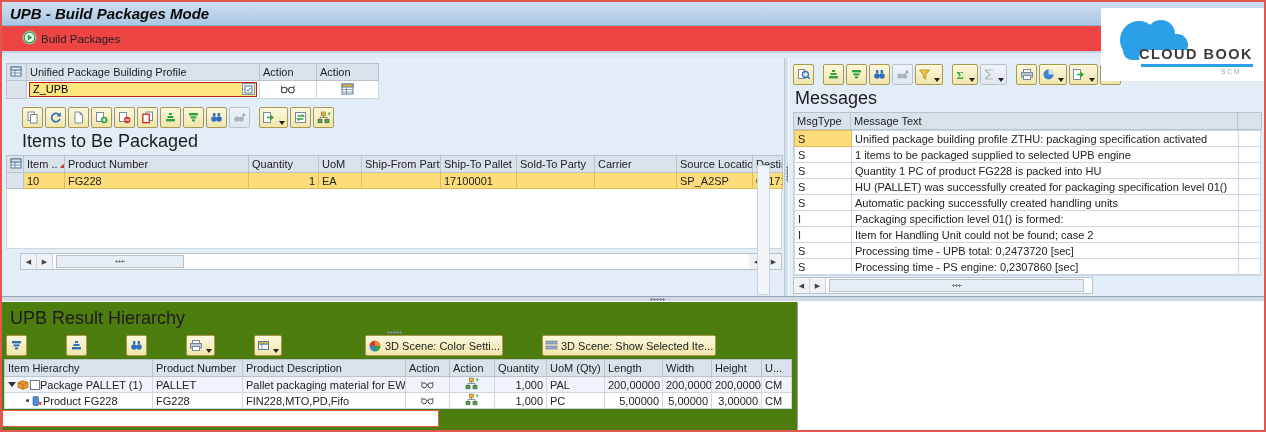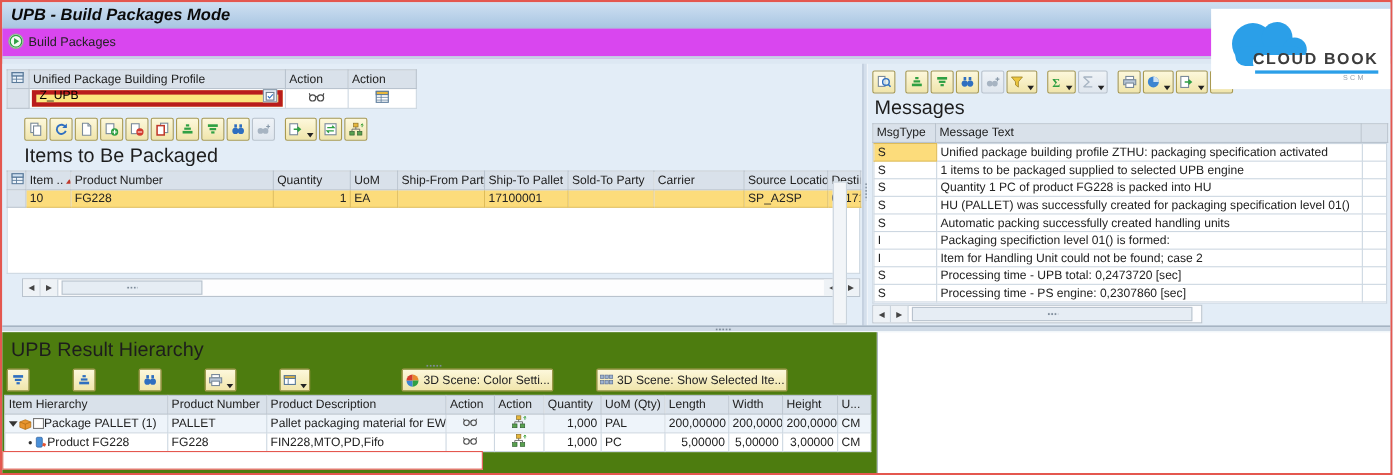--- a/index.html
+++ b/index.html
@@ -6,22 +6,22 @@
   *{box-sizing:border-box;}
   .frame{
     position:relative;width:1266px;height:432px;overflow:hidden;
     border:2px solid #e4574f;background:#dde8f3;
     font-family:"Liberation Sans",sans-serif;font-size:11px;color:#222;
   }
   
   .titlebar{height:24px;background:linear-gradient(#cfe0f2,#a9c6e2);
     border-bottom:1px solid #8fb0d0;display:flex;align-items:center;padding-left:8px;}
   .titlebar .ttl{font-size:15px;font-weight:bold;font-style:italic;color:#0a0a0a;}
-  .appbar{height:27px;background:#d946ef;border-bottom:2px solid #c4d4e4;
-    display:flex;align-items:center;padding-left:5px;gap:4px;}
+  .appbar{height:27px;background:#ef4444;border-bottom:2px solid #c4d4e4;
+    display:flex;align-items:center;padding-left:20px;gap:4px;}
   .appbar .lbl{font-size:11.5px;}
   
   .main{position:absolute;top:56px;left:0;right:0;height:238px;display:flex;}
   .lpanel{width:786px;background:#e3edf7;padding:5px 0 0 4px;position:relative;}
   .vsplit{width:5px;background:#d4dfec;border-left:1px solid #b8c6d6;border-right:1px solid #f4f8fc;position:relative;}
   .vsplit .vgrip{position:absolute;top:108px;left:1px;width:2px;height:16px;
     background-image:radial-gradient(#7d8b99 1px,transparent 1.2px);background-size:3px 3px;}
   .rpanel{flex:1;background:#e3edf7;padding:6px 2px 0 4px;position:relative;}
   
   table.grid{border-collapse:collapse;table-layout:fixed;background:#fff;}
@@ -47,21 +47,21 @@
   .hscroll{height:17px;background:#fdfdfe;border:1px solid #b9c3ce;display:flex;align-items:center;}
   .sbtn{width:16px;height:100%;background:#eef2f6;border-right:1px solid #c9d3dc;
     display:flex;align-items:center;justify-content:center;font-size:7px;color:#444;}
   .sbtn.r{border-left:1px solid #c9d3dc;border-right:none;}
   .sthumb{height:13px;background:#e6edf4;border:1px solid #b9c3ce;margin-left:3px;
     display:flex;align-items:center;justify-content:center;}
   .sthumb .grip{width:10px;}
   .strack{flex:1;}
   .vscroll{position:absolute;width:13px;background:#f2f5f8;border:1px solid #c9d3dc;}
   
-  .pinput{display:flex;align-items:flex-end;background:#fbe57e;border:4px solid #b91c1c;height:15px;padding:0 1px 0 3px;}
+  .pinput{display:flex;align-items:flex-start;background:#fbe57e;border:1px solid #b91c1c;height:15px;padding:0 1px 0 3px;}
   .pinput input{flex:1;border:none;background:transparent;font:11px "Liberation Sans",sans-serif;padding:0;outline:none;}
   .mcbtn{width:13px;height:12px;background:#e9eff5;border:1px solid #8b9bab;display:flex;align-items:center;justify-content:center;}
   
   .msgrows td{background:#f0f5fa;border:none;border-bottom:1px solid #d4dde6;border-right:1px solid #d4dde6;}
   
   .hsplit{position:absolute;top:294px;left:0;right:0;height:6px;background:#cfdae6;
     border-top:1px solid #94a4b4;border-bottom:1px solid #f6fafc;}
   .hsplit .grip{position:absolute;left:648px;top:1px;}
   .bottom{position:absolute;top:300px;left:0;right:0;bottom:0;display:flex;}
   .bleft{width:795px;background:#4d7c0f;position:relative;padding:2px 0 0 2px;}

